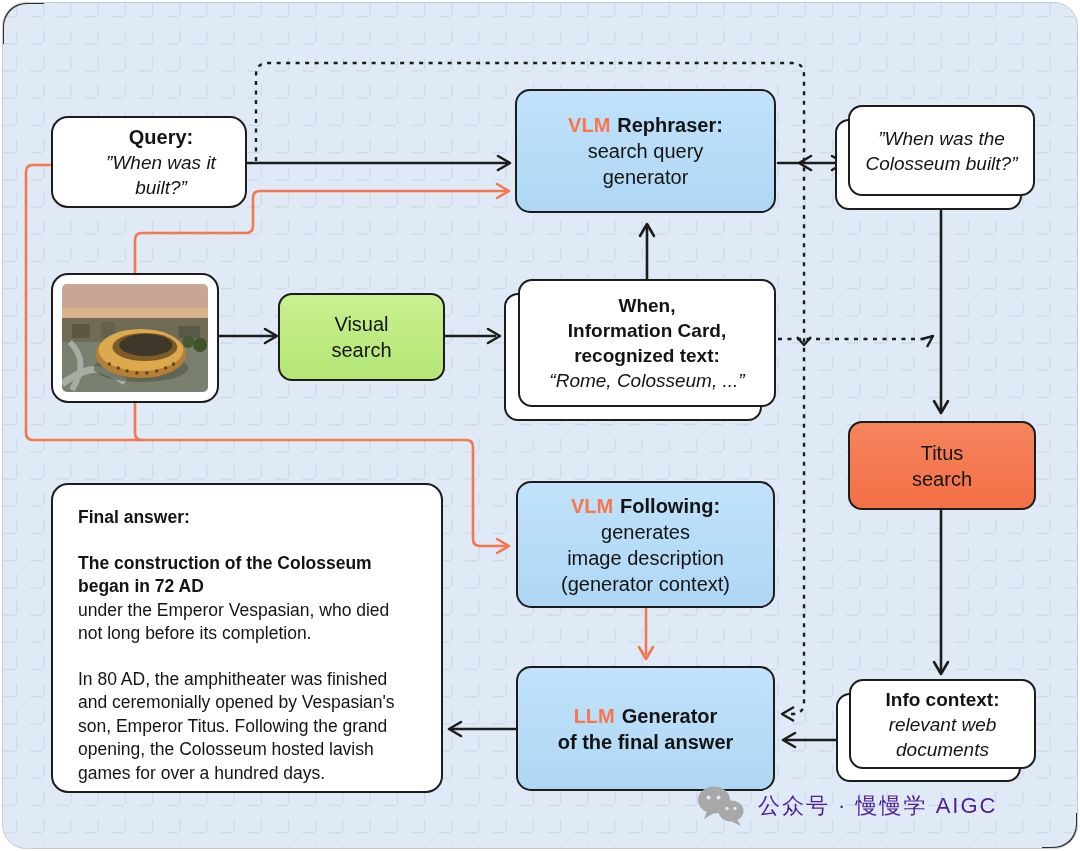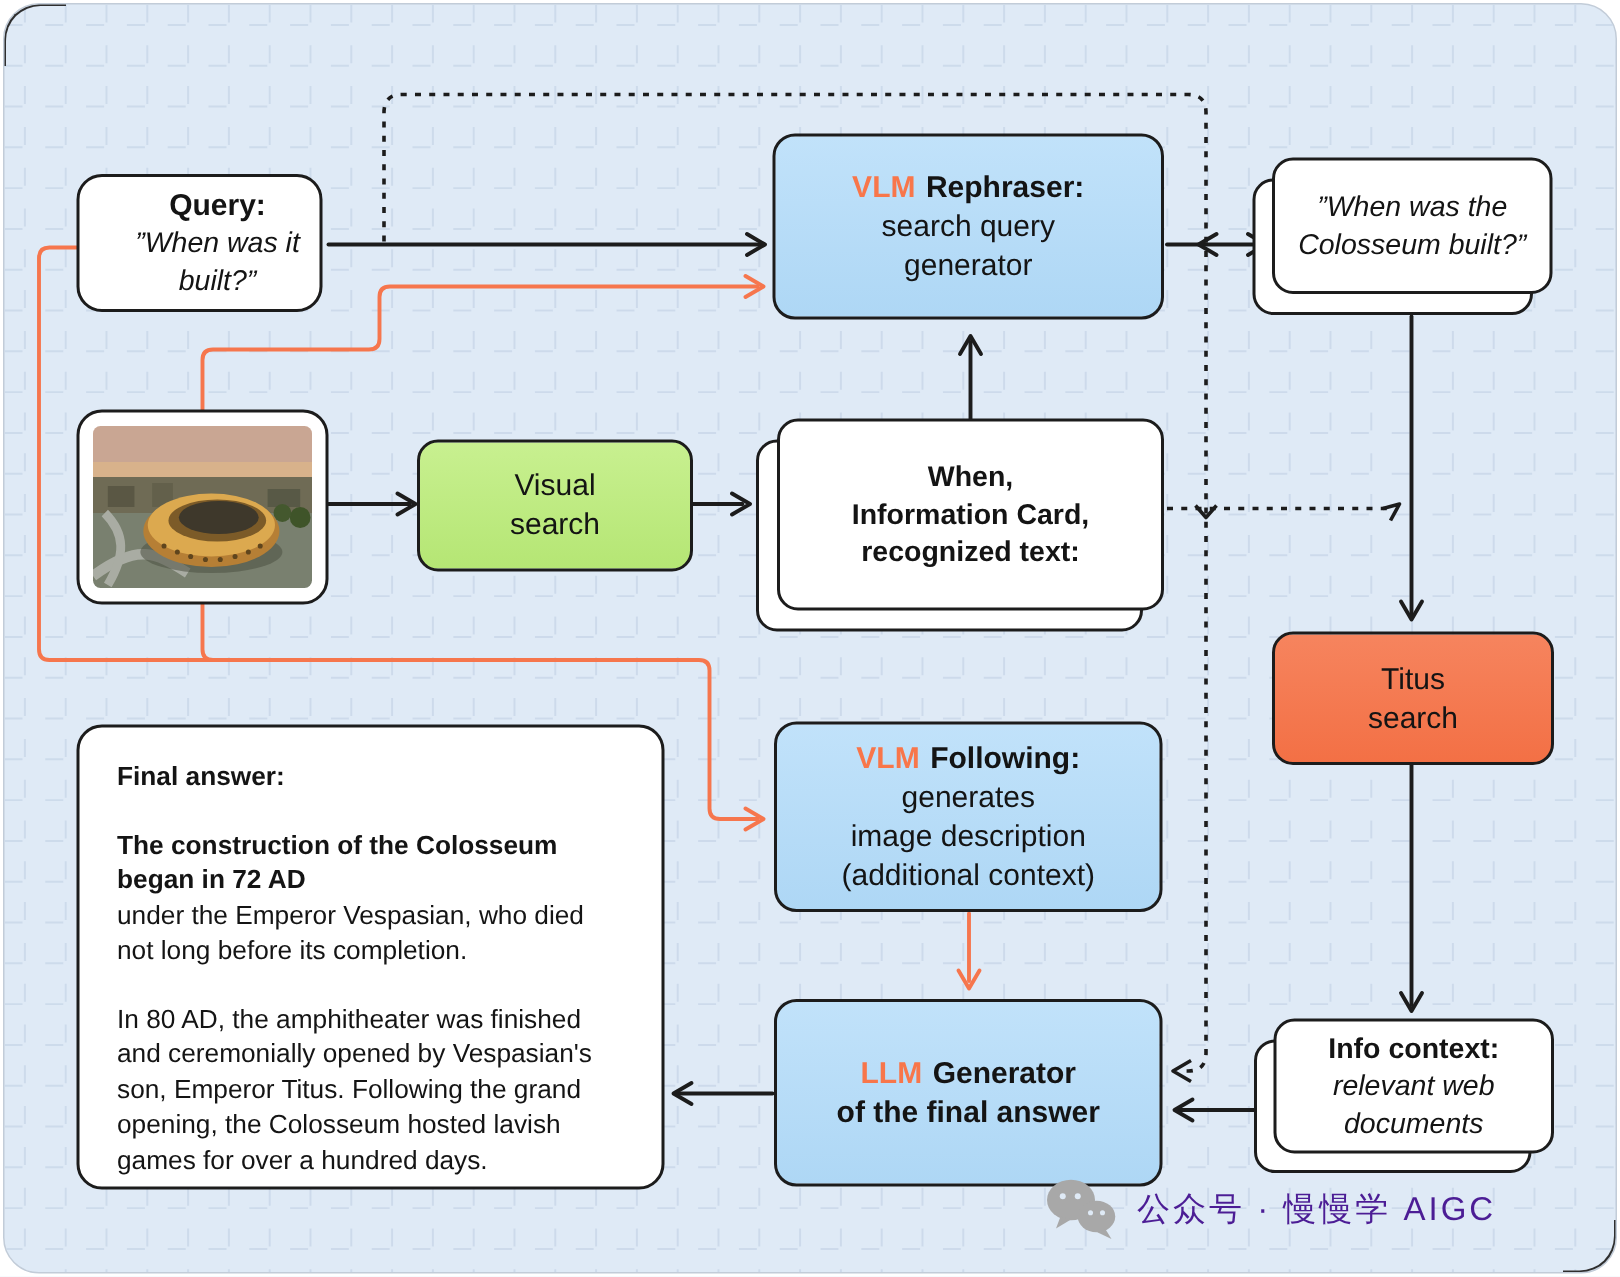--- a/index.html
+++ b/index.html
@@ -147,21 +147,21 @@
       <path d="M48 162H30Q23 162 23 169V430Q23 437 30 437H463Q470 437 470 444V536Q470 543 477 543H502"></path>
       <polyline points="494,536 506,543 494,550"></polyline>
       <path d="M132 400V430Q132 437 139 437"></path>
       <path d="M132 270V237Q132 230 139 230H243Q250 230 250 223V195Q250 188 257 188H502"></path>
       <polyline points="494,181 506,188 494,195"></polyline>
       <path d="M643 606V651"></path>
       <polyline points="636,644 643,656 650,644"></polyline>
     </g>
   </svg>
 
-  <div class="box white" style="left:48px;top:113px;width:164px;height:92px;padding-left:24px;">
+  <div class="box white" style="left:48px;top:113px;width:196px;height:92px;padding-left:24px;">
     <span class="node-t bold">Query:</span>
     <span class="smtxt ital" style="width:145px;">”When was it built?”</span>
   </div>
 
   <div class="box blue" style="left:512px;top:86px;width:261px;height:124px;">
     <div class="node-t">
       <span class="accent">VLM</span><span class="bold">Rephraser:</span>
     </div>
     <span class="node-t blk">search query</span>
     <span class="node-t blk">generator</span>
@@ -195,42 +195,43 @@
         <circle cx="57" cy="84" r="1.7" fill="#5f451d"></circle>
       <circle cx="66" cy="87" r="1.7" fill="#5f451d"></circle>
         <circle cx="76" cy="89" r="1.7" fill="#5f451d"></circle>
       <circle cx="86" cy="89" r="1.7" fill="#5f451d"></circle>
         <circle cx="96" cy="87" r="1.7" fill="#5f451d"></circle>
       <circle cx="105" cy="84" r="1.7" fill="#5f451d"></circle>
         <circle cx="113" cy="80" r="1.7" fill="#5f451d"></circle>
     </svg>
   </div>
 
-  <div class="box green" style="left:275px;top:290px;width:184px;height:88px;">
+  <div class="box green" style="left:275px;top:290px;width:167px;height:88px;">
     <span class="node-t" style="width:100px;">Visual search</span>
   </div>
 
   <div class="card" style="left:501px;top:290px;width:258px;height:128px;"></div>
   <div class="box card" style="left:515px;top:276px;width:258px;height:128px;z-index:2;">
     <span class="smtxt bold blk">When,</span>
     <span class="smtxt bold blk">Information Card,</span>
     <span class="smtxt bold blk">recognized text:</span>
+    <span class="smtxt ital blk">“Rome, Colosseum, ...”</span>
   </div>
 
   <div class="box coral" style="left:845px;top:418px;width:188px;height:89px;">
     <span class="node-t" style="width:80px;">Titus search</span>
   </div>
 
   <div class="box blue" style="left:513px;top:478px;width:259px;height:127px;">
     <div class="node-t">
       <span class="accent">VLM</span><span class="bold">Following:</span>
     </div>
     <span class="node-t blk">generates</span>
     <span class="node-t blk">image description</span>
-    <span class="node-t blk">(additional context)</span>
+    <span class="node-t blk">(generator context)</span>
   </div>
 
   <div class="box blue" style="left:513px;top:663px;width:259px;height:125px;">
     <div class="node-t">
       <span class="accent">LLM</span><span class="bold">Generator</span>
     </div>
     <span class="node-t bold blk">of the final answer</span>
   </div>
 
   <div class="card" style="left:833px;top:690px;width:185px;height:89px;"></div>

